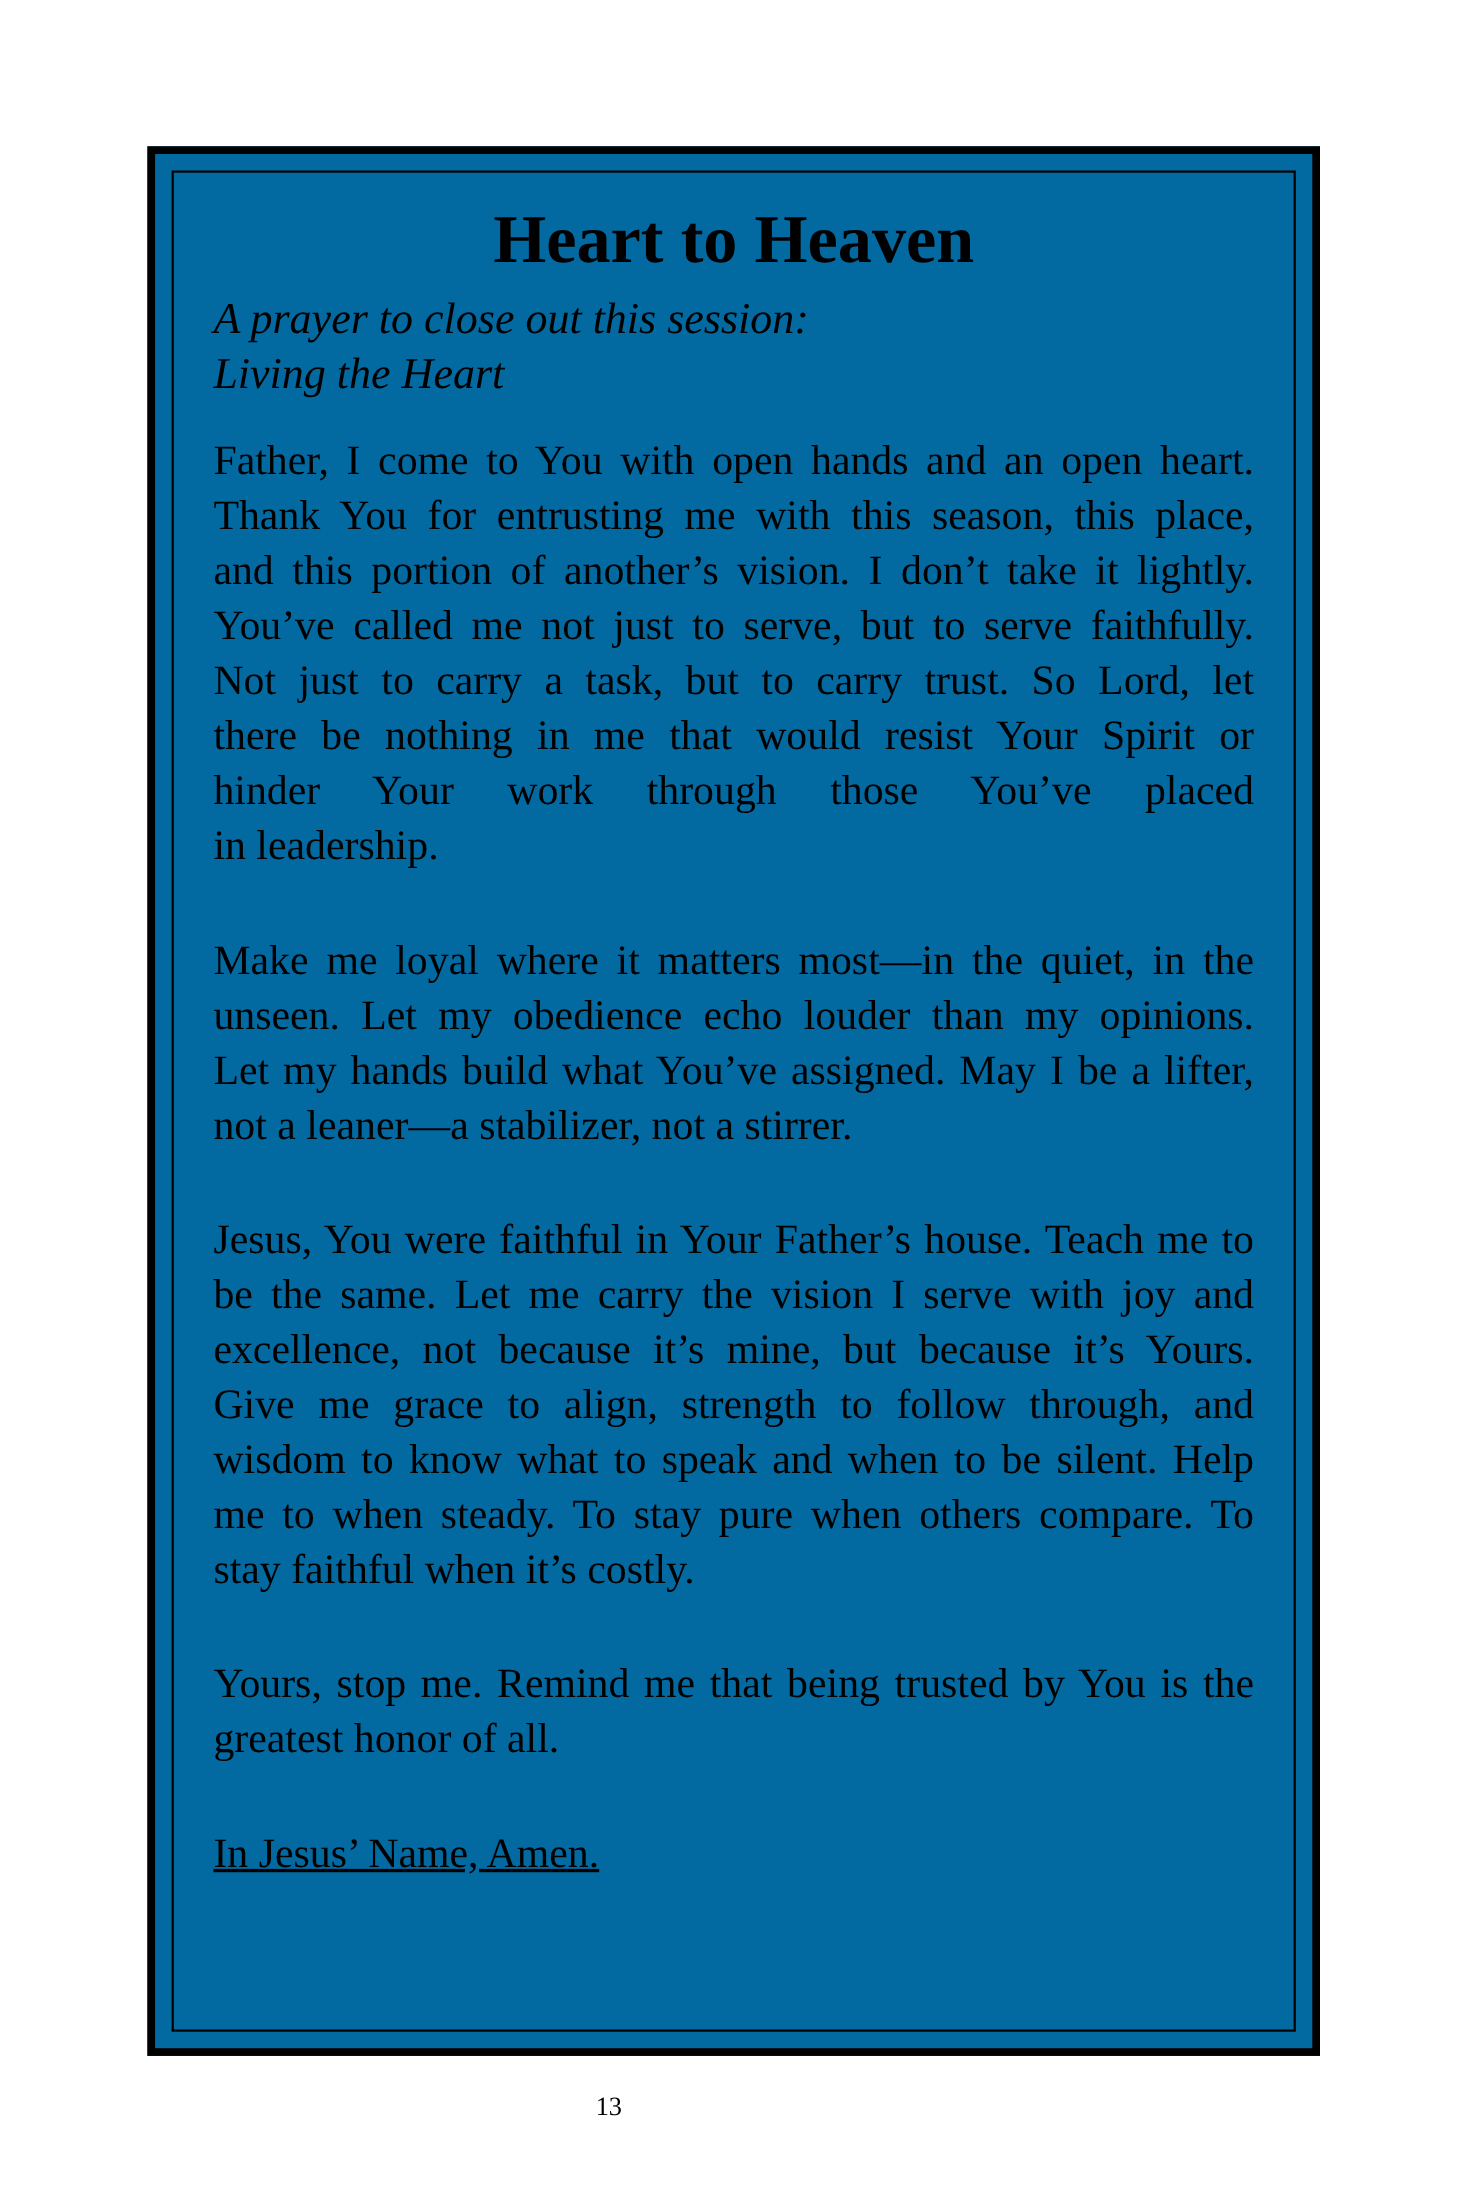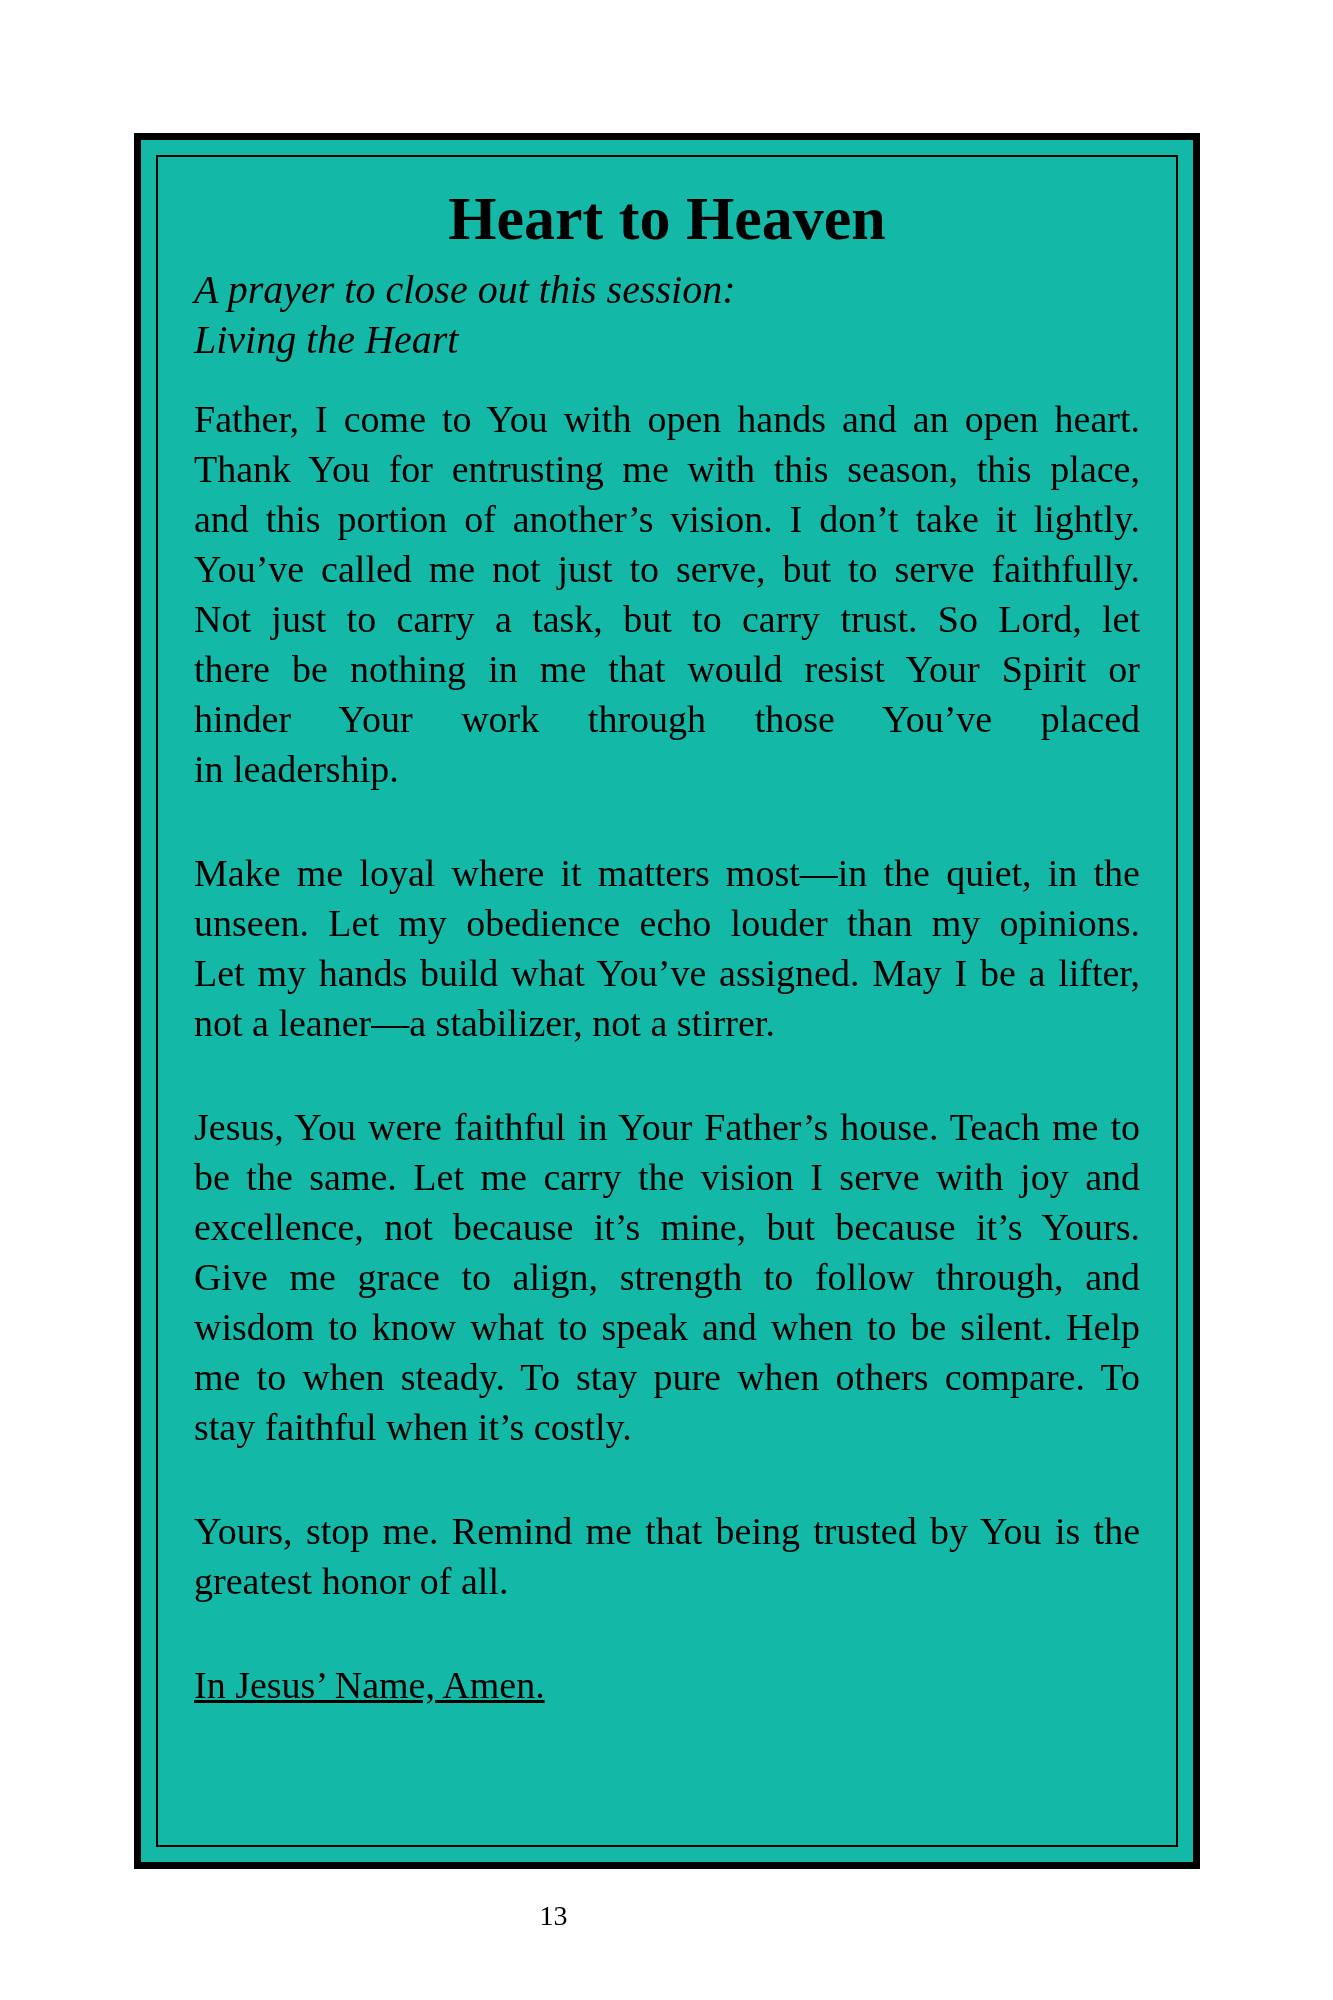--- a/index.html
+++ b/index.html
@@ -16,21 +16,21 @@
     color: #000000;
   }
   .outer-frame {
     position: absolute;
     left: 134px;
     top: 133px;
     width: 1066px;
     height: 1736px;
     border: 7px solid #000000;
     box-sizing: border-box;
-    background: #14b8a6;
+    background: #0369a1;
   }
   .inner-frame {
     position: absolute;
     left: 15px;
     top: 15px;
     right: 15px;
     bottom: 15px;
     border: 2px solid #000000;
   }
   .content {
@@ -68,21 +68,21 @@
   }
   .line.last {
     text-align-last: left;
   }
   .page-number {
     position: absolute;
     left: 0;
     top: 1898px;
     width: 1107px;
     text-align: center;
-    font-size: 28px;
+    font-size: 24px;
     line-height: 36px;
   }
 </style>
 </head>
 <body>
 
 <div class="page">
   <div class="outer-frame">
     <div class="inner-frame">
       <div class="content">

